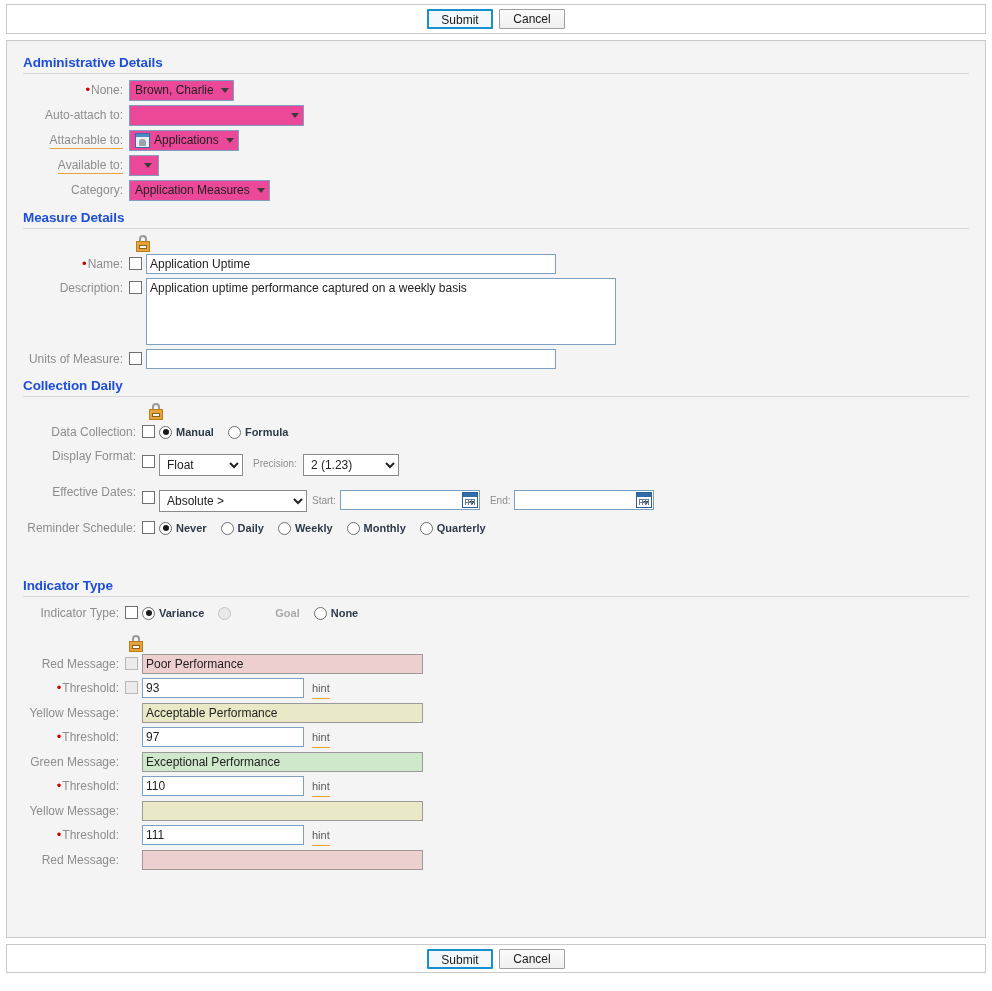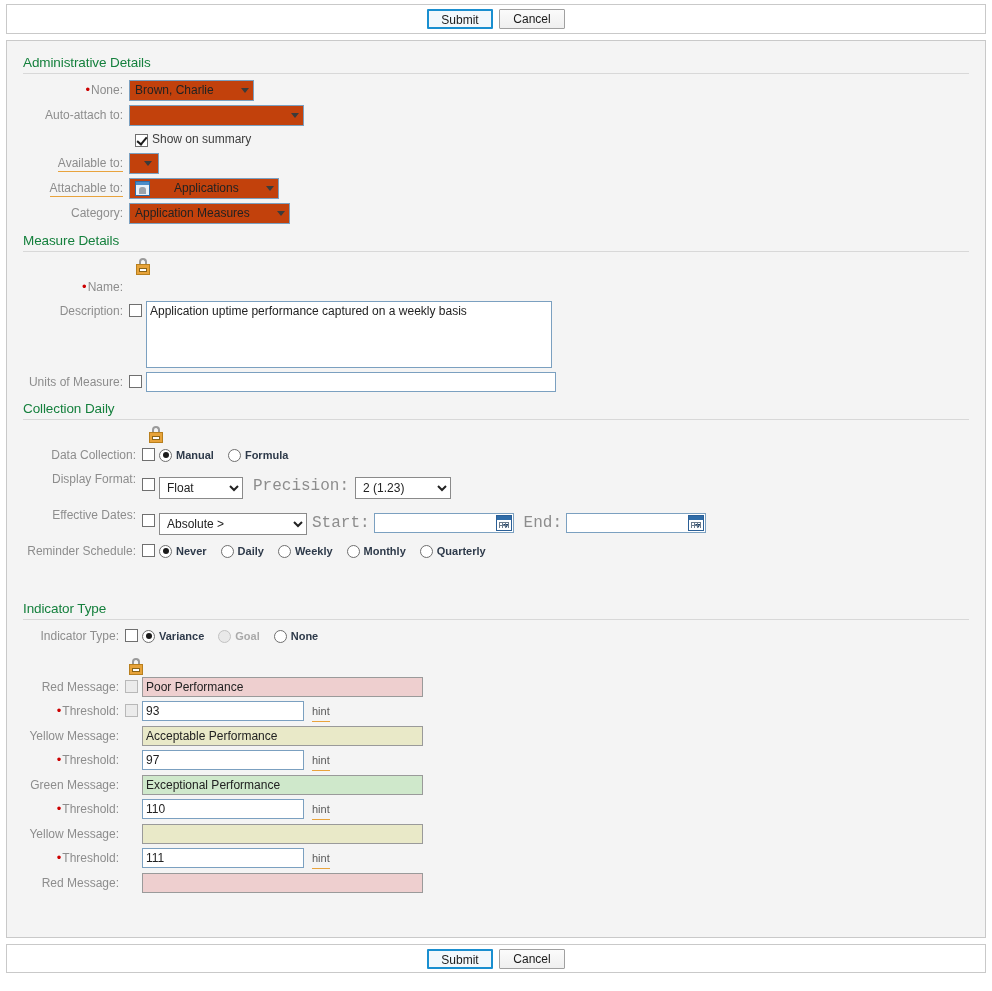--- a/index.html
+++ b/index.html
@@ -56,22 +56,22 @@
     border: 1px solid #c9c9c9;
     background: #f4f4f4;
     padding: 8px 10px 14px 10px;
     box-sizing: border-box;
     height: 898px;
     position: relative;
   }
 
   .section-title {
     font-size: 13.5px;
-    font-weight: normal;
-    color: #15803d;
+    font-weight: bold;
+    color: #1d4ed8;
     margin: 6px 0 0 6px;
     letter-spacing: -0.1px;
   }
   .section-rule {
     border-bottom: 1px solid #d8d8d8;
     margin: 3px 6px 6px 6px;
     height: 0;
   }
 
   
@@ -120,21 +120,21 @@
     outline: none;
   }
   .txt.wide { width: 410px; }
   .txt.msg { width: 281px; height: 20px; border: 1px solid #9a9a9a; }
   .txt.thresh { width: 162px; }
   .txt.datefield {
     width: 140px;
     padding-right: 18px;
   }
   textarea.area {
-    width: 406px;
+    width: 470px;
     height: 67px;
     border: 1px solid #7ba0c0;
     background: #ffffff;
     padding: 2px 3px;
     resize: none;
     outline: none;
     line-height: 14px;
   }
 
   .sel {
@@ -151,27 +151,26 @@
     font-size: 12px;
     padding-left: 3px;
   }
 
   
   .combo {
     display: inline-flex;
     align-items: center;
     height: 21px;
     border: 1px solid #7ba0c0;
-    background: #c2410c;
+    background: #ec4899;
     padding: 0 4px 0 5px;
     box-sizing: border-box;
     cursor: pointer;
     font-size: 12px;
     color: #222222;
-    gap: 20px;
   }
   .combo .cval { line-height: 19px; white-space: nowrap; }
   .combo .caret {
     width: 0; height: 0;
     border-left: 4px solid transparent;
     border-right: 4px solid transparent;
     border-top: 5px solid #3b3b3b;
     margin-left: 7px;
   }
   .combo.blank { width: 175px; justify-content: flex-end; }
@@ -222,21 +221,21 @@
   .rb.sel::after {
     content: "";
     position: absolute;
     left: 2.5px; top: 2.5px;
     width: 6px; height: 6px;
     border-radius: 50%;
     background: #1a1a1a;
   }
   .rb.disabled { border-color: #c2c2c2; background: #e9e9e9; }
   .radio-lbl { font-size: 11px; font-weight: bold; color: #2e3a4a; }
-  .radio-lbl.dim { color: #a9a9a9; }
+  .radio-lbl.dim { color: #a9a9a9; margin-left: 40px; }
 
   
   .lock {
     width: 16px; height: 17px;
     position: relative;
     display: inline-block;
   }
   .lock .shackle {
     position: absolute;
     left: 4px; top: 0;
@@ -334,25 +333,24 @@
     font-size: 11px;
     line-height: 20px;
     border-bottom: 1px solid #e8a33d;
     cursor: pointer;
     align-self: flex-start;
     padding-bottom: 0px;
   }
 
   .inline-lbl {
     color: #8d8d8d;
-    font-size: 16px;
+    font-size: 10px;
     line-height: 21px;
     margin: 0 6px 0 10px;
     white-space: nowrap;
-    font-family: Liberation Mono, monospace;
   }
 
   .summary-row { padding-left: 118px; display: flex; align-items: center; margin-bottom: 5px; }
   .summary-row .txtlbl { font-size: 12px; color: #3d3d3d; line-height: 18px; }
 
   .spacer-lg { height: 30px; }
   .pad-cb { width: 17px; flex: none; }
 </style>
 </head>
 <body>
@@ -382,50 +380,46 @@
   <div class="row">
     <div class="lbl">Auto-attach to:</div>
     <div class="field">
       <div class="combo blank">
         <span class="cval"></span>
         <span class="caret"></span>
       </div>
     </div>
   </div>
 
-  <div class="summary-row">
-    <span class="cb checked"></span>
-    <span class="txtlbl">Show on summary</span>
-  </div>
-
-  <div class="row">
-    <div class="lbl help">
-      <span class="help-text">Available to:</span>
-    </div>
-    <div class="field">
-      <div class="combo tiny">
-        <span class="caret"></span>
-      </div>
-    </div>
-  </div>
 
   <div class="row">
     <div class="lbl help">
       <span class="help-text">Attachable to:</span>
     </div>
     <div class="field">
       <div class="combo">
         <span class="appicon"></span>
         <span class="cval">Applications</span>
         <span class="caret"></span>
       </div>
     </div>
   </div>
 
   <div class="row">
+    <div class="lbl help">
+      <span class="help-text">Available to:</span>
+    </div>
+    <div class="field">
+      <div class="combo tiny">
+        <span class="caret"></span>
+      </div>
+    </div>
+  </div>
+
+  <div class="row">
     <div class="lbl">Category:</div>
     <div class="field">
       <div class="combo">
         <span class="cval">Application Measures</span>
         <span class="caret"></span>
       </div>
     </div>
   </div>
 
   <div class="section-title" style="margin-top:9px">Measure Details</div>
@@ -433,20 +427,24 @@
 
   <div class="lock-row">
     <span class="lock">
       <span class="shackle"></span><span class="body"></span>
     </span>
   </div>
 
   <div class="row">
     <div class="lbl">
       <span class="req-dot">•</span><span>Name:</span>
+    </div>
+    <div class="field">
+      <span class="cb"></span>
+      <input class="txt wide" type="text" value="Application Uptime" style="">
     </div>
   </div>
 
   <div class="row">
     <div class="lbl">Description:</div>
     <div class="field">
       <span class="cb"></span>
       <textarea class="area" style="">Application uptime performance captured on a weekly basis</textarea>
     </div>
   </div>

